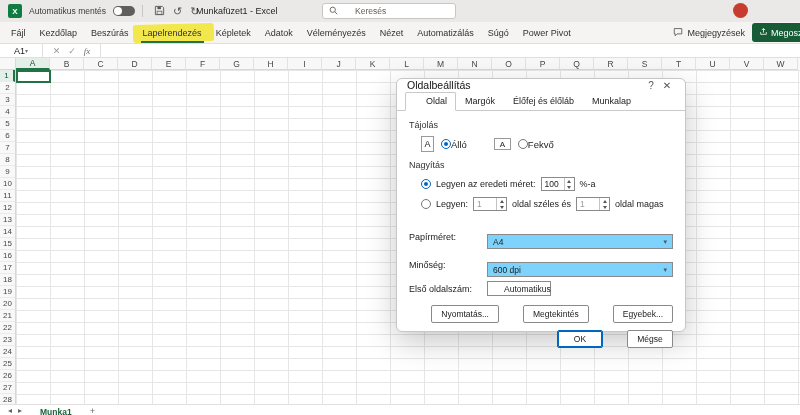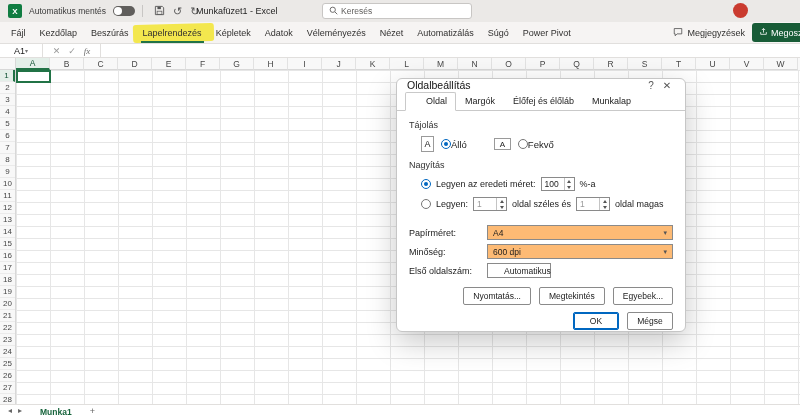--- a/index.html
+++ b/index.html
@@ -8,21 +8,21 @@
   
   .titlebar { position:absolute; top:0; left:0; right:0; height:22px; background:#ebe9e7; display:flex; align-items:center; gap:7px; padding:0 8px; }
   .appicon { width:14px; height:14px; background:#107c41; color:#fff; font-size:8px; font-weight:700; display:flex; align-items:center; justify-content:center; border-radius:2px; flex:0 0 auto; }
   .autosave-label { font-size:8.5px; color:#3b3b3b; white-space:nowrap; }
   .toggle { width:22px; height:10px; border-radius:5px; background:#605e5c; position:relative; flex:0 0 auto; }
   .toggle .knob { position:absolute; left:1px; top:1px; width:8px; height:8px; border-radius:50%; background:#fff; }
   .qat { display:flex; align-items:center; gap:8px; margin-left:4px; }
   .qicon { font-size:11px; color:#555; line-height:1; }
   .tb-sep { width:1px; height:12px; background:#c8c6c4; }
   .doc-title { position:absolute; left:196px; top:6px; font-size:9px; color:#1f1f1f; white-space:nowrap; }
-  .searchbox { position:absolute; left:322px; top:3px; width:150px; height:16px; background:#fff; border:1px solid #c8c6c4; border-radius:3px; display:flex; align-items:center; gap:3px; padding:0 6px; font-size:8.5px; color:#605e5c; }
+  .searchbox { position:absolute; left:322px; top:3px; width:134px; height:16px; background:#fff; border:1px solid #c8c6c4; border-radius:3px; display:flex; align-items:center; gap:17px; padding:0 6px; font-size:8.5px; color:#605e5c; }
   .avatar { position:absolute; left:733px; top:3px; width:15px; height:15px; border-radius:50%; background:#ca3b2f; }
 
   
   .ribbonrow { position:absolute; top:22px; left:0; right:0; height:22px; background:#f6f4f3; border-bottom:1px solid #e1dfdd; display:flex; align-items:center; }
   .rtabs { display:flex; flex:1; overflow:hidden; height:100%; padding-left:4px; }
   .rtab { padding:0 7px; font-size:9px; color:#323130; display:flex; align-items:center; height:100%; position:relative; white-space:nowrap; }
   .rtab.hl span { position:relative; z-index:2; }
   .rtab.hl::before { content:""; position:absolute; left:-3px; right:-5px; top:2px; bottom:1px; background:#f3e53c; opacity:.9; transform:rotate(-1.4deg); border-radius:3px; z-index:1; }
   .rtab.hl::after { content:""; position:absolute; left:5px; right:5px; bottom:0; height:2px; background:#217346; z-index:3; }
   .comments { display:flex; align-items:center; gap:4px; font-size:9px; color:#323130; padding:2px 7px; flex:0 0 auto; }
@@ -79,24 +79,24 @@
   .spin { display:inline-flex; border:1px solid #8a8a8a; height:14px; background:#fff; align-items:stretch; }
   .spin .val { width:22px; font-size:8.5px; padding:0 3px; display:flex; align-items:center; color:#1b1b1b; }
   .spin.dis .val { color:#9a9a9a; }
   .spin .btns { width:10px; border-left:1px solid #c4c4c4; display:flex; flex-direction:column; }
   .spin .sb { flex:1; display:flex; align-items:center; justify-content:center; }
   .tri-up { width:0; height:0; border-left:2.5px solid transparent; border-right:2.5px solid transparent; border-bottom:3px solid #555; }
   .tri-dn { width:0; height:0; border-left:2.5px solid transparent; border-right:2.5px solid transparent; border-top:3px solid #555; }
   .fields { margin-top:7px; }
   .field-row { display:flex; align-items:center; margin-top:4px; }
   .field-label { width:78px; flex:0 0 78px; font-size:9px; color:#1b1b1b; }
-  .combo { flex:1; height:15px; border:1px solid #8a8a8a; display:flex; align-items:center; justify-content:space-between; padding:0 5px; font-size:8.5px; background:#fdba74; }
+  .combo { flex:1; height:15px; border:1px solid #8a8a8a; display:flex; align-items:center; justify-content:space-between; padding:0 5px; font-size:8.5px; background:#7dd3fc;margin-top:9px; }
   .combo .chev { font-size:7px; color:#555; }
   .textbox { width:64px; height:15px; border:1px solid #8a8a8a; display:flex; align-items:center; padding:0 16px; font-size:8.5px; background:#fff; }
-  .btnrow { display:flex; justify-content:flex-end; gap:8px; margin-top:9px; }
+  .btnrow { display:flex; justify-content:flex-end; gap:24px; margin-top:9px; }
   .btnrow.final { margin-top:7px; }
   .btn { font-size:8.5px; padding:3px 9px; border:1px solid #8a8a8a; background:#fff; border-radius:2px; color:#1b1b1b; min-width:46px; text-align:center; white-space:nowrap; }
   .btn.primary { border:1px solid #0067c0; box-shadow:inset 0 0 0 1px #0067c0; }
 </style>
 </head>
 <body>
 
 <div class="titlebar">
   <div class="appicon">X</div>
   <span class="autosave-label">Automatikus mentés</span>

